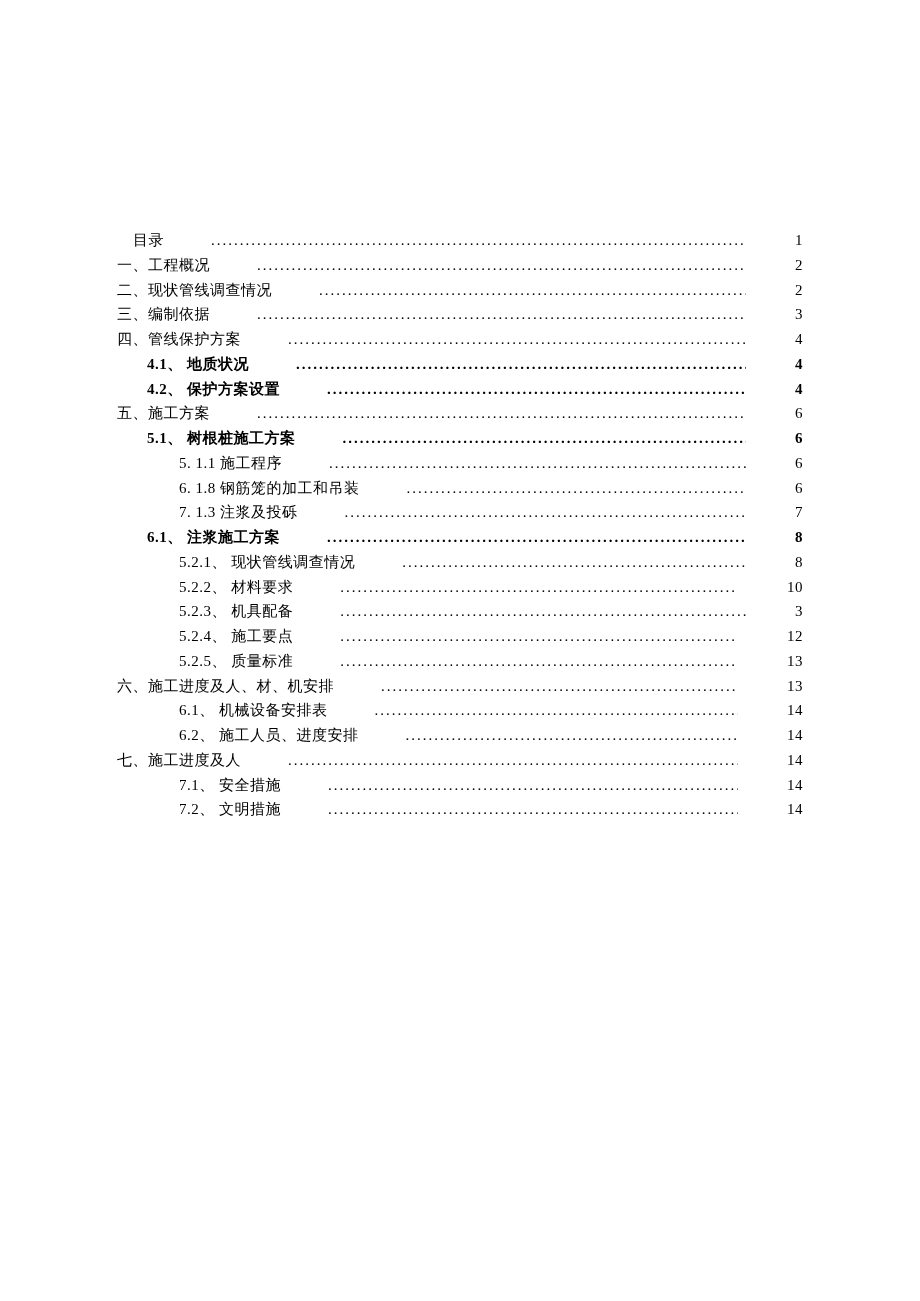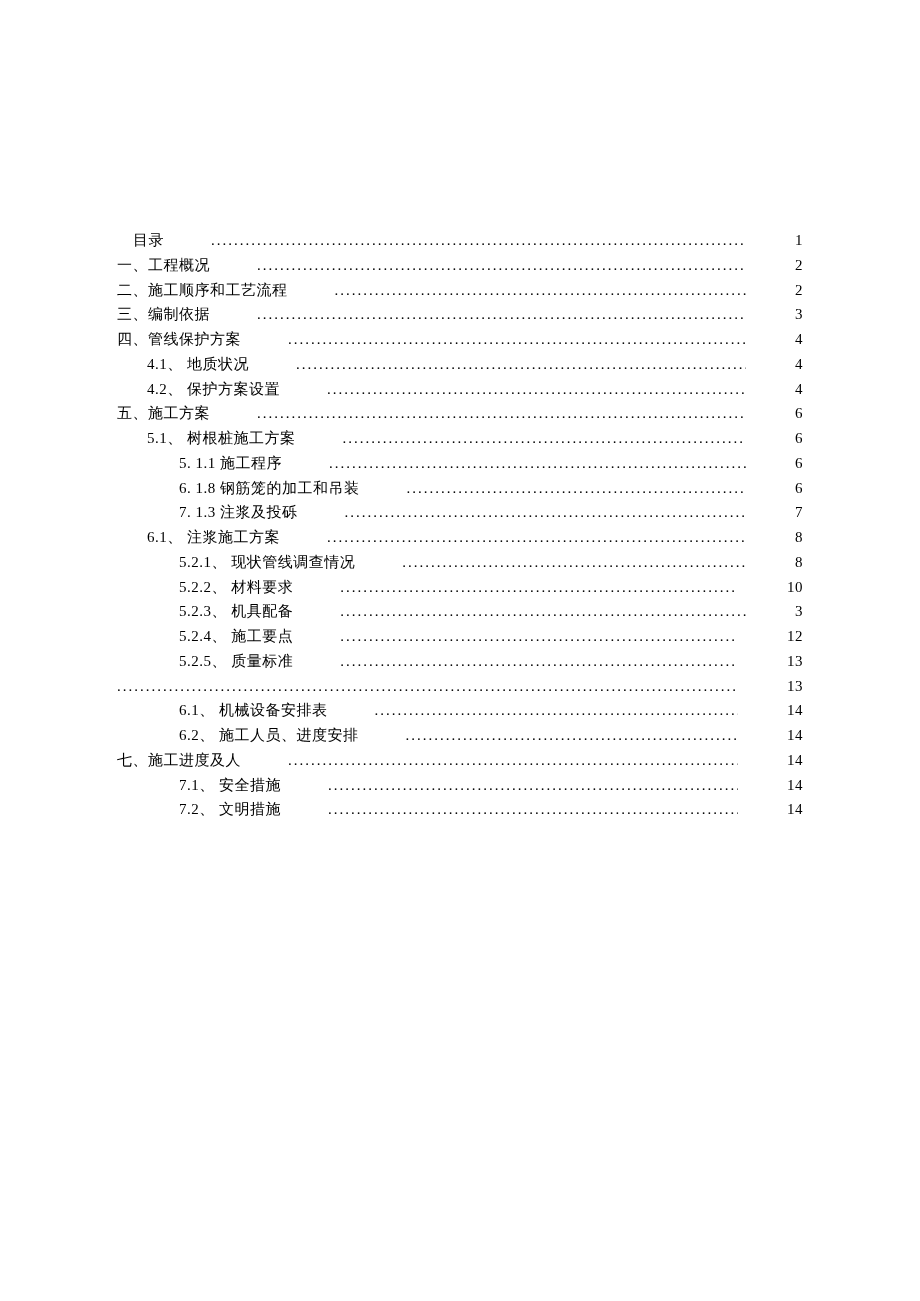--- a/index.html
+++ b/index.html
@@ -21,21 +21,21 @@
     }
     .toc-line {
       display: flex;
       align-items: baseline;
       white-space: nowrap;
       line-height: 1.65;
       letter-spacing: 0.5px;
       gap: 47px;
     }
     .indent-0 { padding-left: 0px; }
-    .indent-1 { padding-left: 30px; }
+    .indent-1 { padding-left: 30px; font-weight: bold; }
     .indent-2 { padding-left: 62px; }
     .first-line { padding-left: 16px; }
     .toc-label {
       flex-shrink: 0;
     }
     .toc-dots {
       flex: 1;
       overflow: hidden;
       letter-spacing: 2px;
     }
@@ -56,21 +56,21 @@
       <span class="toc-label">目录</span>
       <span class="toc-dots"></span>
       <span class="toc-page">1</span>
     </div>
     <div class="toc-line indent-0">
       <span class="toc-label">一、工程概况</span>
       <span class="toc-dots"></span>
       <span class="toc-page">2</span>
     </div>
     <div class="toc-line indent-0">
-      <span class="toc-label">二、施工顺序和工艺流程</span>
+      <span class="toc-label">二、现状管线调查情况</span>
       <span class="toc-dots"></span>
       <span class="toc-page">2</span>
     </div>
     <div class="toc-line indent-0">
       <span class="toc-label">三、编制依据</span>
       <span class="toc-dots"></span>
       <span class="toc-page">3</span>
     </div>
     <div class="toc-line indent-0">
       <span class="toc-label">四、管线保护方案</span>
@@ -136,20 +136,21 @@
       <span class="toc-label">5.2.4、 施工要点 </span>
       <span class="toc-dots"></span>
       <span class="toc-page">12</span>
     </div>
     <div class="toc-line indent-2">
       <span class="toc-label">5.2.5、 质量标准 </span>
       <span class="toc-dots"></span>
       <span class="toc-page">13</span>
     </div>
     <div class="toc-line indent-0">
+      <span class="toc-label">六、施工进度及人、材、机安排</span>
       <span class="toc-dots"></span>
       <span class="toc-page">13</span>
     </div>
     <div class="toc-line indent-2">
       <span class="toc-label">6.1、 机械设备安排表 </span>
       <span class="toc-dots"></span>
       <span class="toc-page">14</span>
     </div>
     <div class="toc-line indent-2">
       <span class="toc-label">6.2、 施工人员、进度安排 </span>

